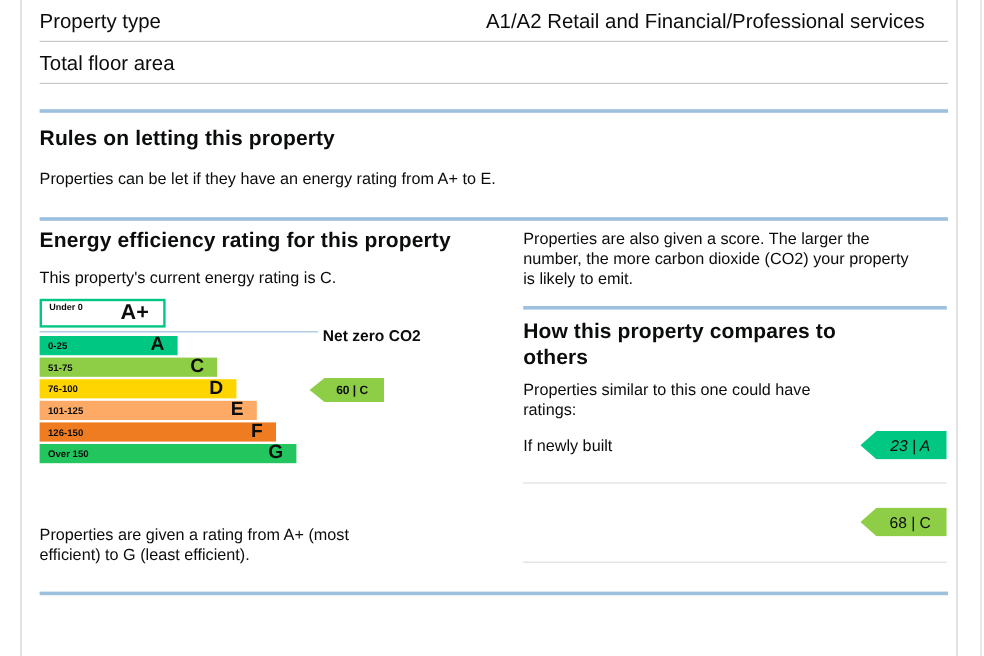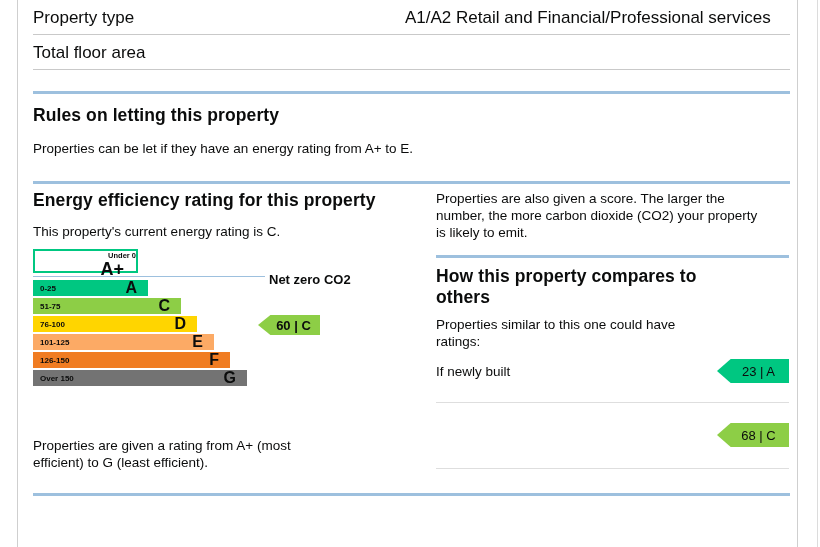--- a/index.html
+++ b/index.html
@@ -58,42 +58,41 @@
   .col-right { width: 353px; margin-left: 31px; }
 
   .epc-heading { max-width: 345px; }
   .epc-intro { margin-top: 12px; }
 
   
   .epc-chart { position: relative; height: 177px; margin-top: 9px; }
   .aplus-box {
     width: 105px; height: 24px;
     border: 2px solid #00c781;
-    display: flex; align-items: flex-end;
+    display: flex; align-items: flex-start;
     background: #fff;
-    flex-direction: column;
   }
   .aplus-range { font-size: 7.5px; font-weight: 700; padding-left: 6px; }
   .aplus-letter { margin-left: auto; padding-right: 12px; font-size: 18px; font-weight: 700; line-height: 1; }
   .nz-line { position: absolute; top: 27px; left: 0; width: 232px; height: 1px; background: #9dc0de; }
   .nz-label { position: absolute; top: 23px; left: 236px; font-size: 13px; font-weight: 700; }
   .bands { position: absolute; top: 31px; left: 0; }
   .band {
     height: 16px; margin-bottom: 2px;
     display: flex; align-items: center;
   }
   .band-range { font-size: 8px; font-weight: 700; padding-left: 7px; }
   .band-letter { margin-left: auto; padding-right: 11px; font-size: 16px; font-weight: 700; line-height: 1; }
   .current-badge {
     position: absolute; left: 225px; top: 66px;
     width: 62px; height: 20px;
     clip-path: polygon(0 50%, 20% 0, 100% 0, 100% 100%, 20% 100%);
     display: flex; align-items: center; justify-content: center;
     padding-left: 9px;
-    font-size: 13px; font-weight: 700;
+    font-size: 10px; font-weight: 700;
   }
   .epc-caption { margin-top: 11px; max-width: 300px; }
 
   
   .score-note { max-width: 322px; }
   .rule-compare { margin-top: 14px; }
   .compare-heading { margin-top: 8px; max-width: 310px; }
   .compare-intro { margin-top: 8px; max-width: 285px; }
   .compare-row { display: flex; align-items: center; margin-top: 9px; }
   .compare-row-2 { margin-top: 20px; }
@@ -158,41 +157,41 @@
               <span class="band-letter">D</span>
             </div>
             <div class="band" style="width: 181px; background: rgb(252, 170, 101);">
               <span class="band-range">101-125</span>
               <span class="band-letter">E</span>
             </div>
             <div class="band" style="width: 197px; background: rgb(240, 124, 34); gap: 14px;">
               <span class="band-range">126-150</span>
               <span class="band-letter">F</span>
             </div>
-            <div class="band" style="width: 214px; background: #737373;">
+            <div class="band" style="width: 214px; background: #22c55e;">
               <span class="band-range">Over 150</span>
               <span class="band-letter">G</span>
             </div>
           </div>
         <div class="current-badge" style="background: rgb(141, 206, 70);">60 | C</div>
       </div>
 
       <p class="epc-caption">Properties are given a rating from A+ (most efficient) to G (least efficient).</p>
     </div>
 
     <div class="col-right">
       <p class="score-note">Properties are also given a score. The larger the number, the more carbon dioxide (CO2) your property is likely to emit.</p>
 
       <hr class="section-rule rule-compare" style="background: rgb(157, 192, 222);">
       <h2 class="compare-heading">How this property compares to others</h2>
       <p class="compare-intro">Properties similar to this one could have ratings:</p>
 
       <div class="compare-row">
         <span class="compare-label">If newly built</span>
-        <span class="compare-badge" style="background: rgb(0, 199, 129);">23 | A</span>
+        <span class="compare-badge" style="background: rgb(0, 199, 129); font-style: italic;">23 | A</span>
       </div>
       <hr class="grey-rule grey-rule-1">
 
       <div class="compare-row compare-row-2">
         <span class="compare-badge" style="background: rgb(141, 206, 70);">68 | C</span>
       </div>
       <hr class="grey-rule grey-rule-2">
     </div>
   </div>
 

